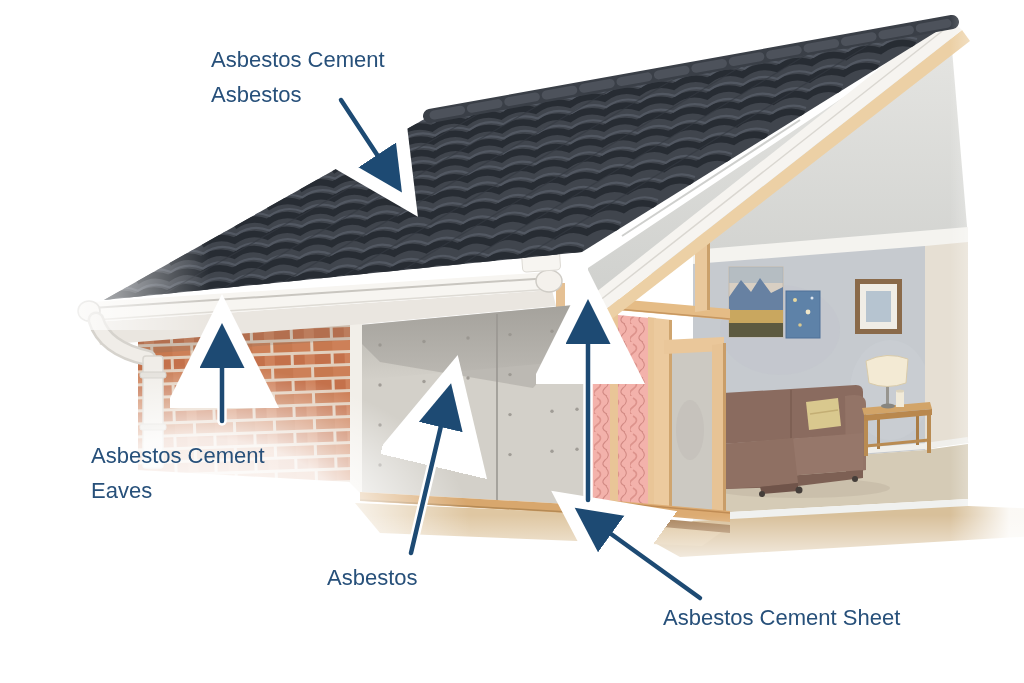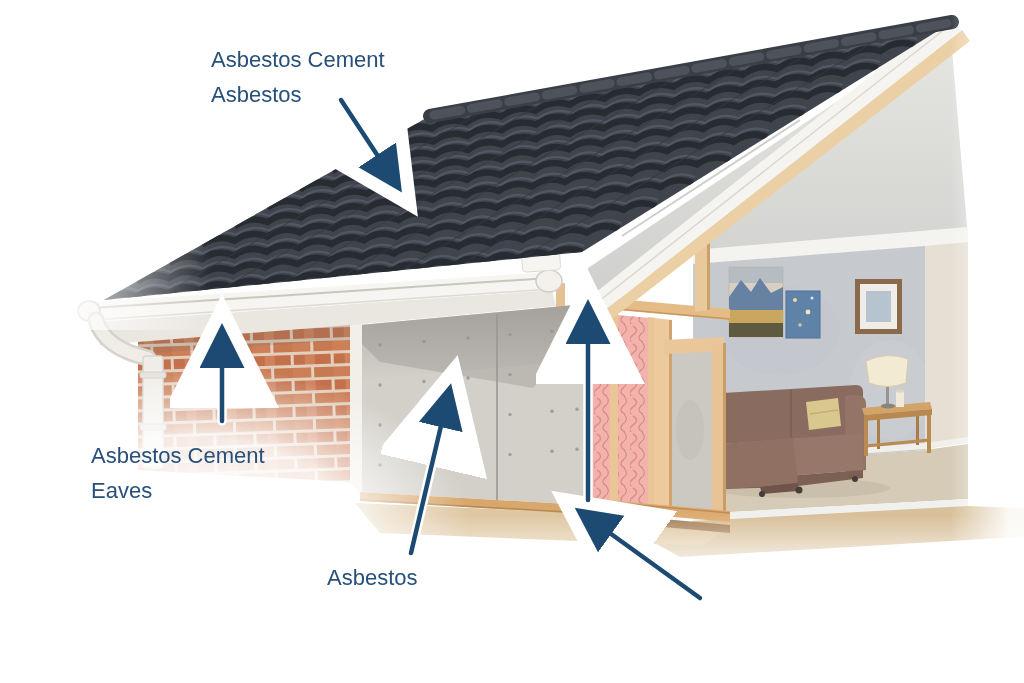--- a/index.html
+++ b/index.html
@@ -302,14 +302,17 @@
   <span>Asbestos Cement</span>
   <span>Asbestos</span>
 </div>
 <div class="callout" style="left:91px;top:438px;">
   <span>Asbestos Cement</span>
   <span>Eaves</span>
 </div>
 <div class="callout" style="left:327px;top:560px;text-align:center;">
   <span>Asbestos</span>
 </div>
+<div class="callout" style="left:663px;top:600px;">
+  <span>Asbestos Cement Sheet</span>
+</div>
 
 </div>
 
 </body></html>

